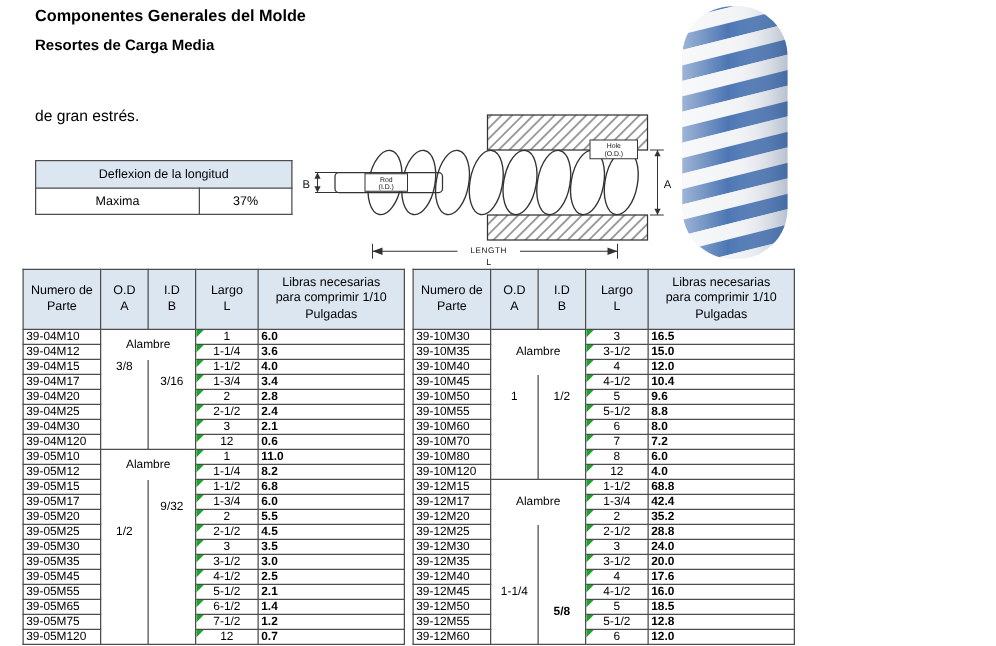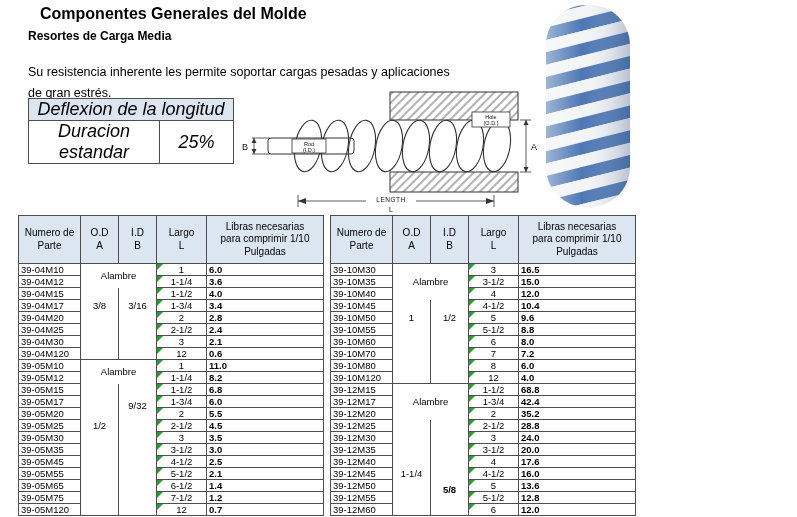--- a/index.html
+++ b/index.html
@@ -1,24 +1,24 @@
 <!DOCTYPE html>
 <html style="--header-bg: #dce6f1; --triangle-green: #1fa12e;"><head>
 <meta charset="utf-8">
 <style>
   :root { --header-bg:#dce6f1; --triangle-green:#1fa12e; --border-col:#4d4d4d; }
   html,body{margin:0;padding:0;}
   body{width:797px;height:517px;position:relative;background:#ffffff;color:#000;
        font-family:"Liberation Sans", sans-serif;overflow:hidden;}
-  .title{position:absolute;left:40px;top:5px;font-size:16px;font-weight:bold;}
+  .title{position:absolute;left:28px;top:5px;font-size:13px;font-weight:bold;}
   .subtitle{position:absolute;left:28px;top:29px;font-size:12px;font-weight:bold;}
   .desc{position:absolute;left:28px;top:62px;font-size:12.5px;line-height:21px;}
   table{border-collapse:collapse;}
   
-  .deflection{position:absolute;left:28px;top:98px;font-size:18px;font-style:italic;}
+  .deflection{position:absolute;left:28px;top:128px;font-size:10px;}
   .deflection th{background:var(--header-bg);border:1px solid var(--border-col);font-weight:normal;
                  height:21px;width:187px;text-align:center;padding:0 4px;}
   .deflection td{border:1px solid var(--border-col);height:20px;text-align:center;padding:0 4px;}
   .deflection td.lbl{width:122px;}
   .deflection td.val{width:65px;}
   
   .diagram{position:absolute;left:238px;top:90px;width:300px;height:124px;}
   .photo{position:absolute;left:538px;top:2px;width:98px;height:210px;}
   
   .spring-table{position:absolute;table-layout:fixed;font-size:9.5px;}
@@ -40,34 +40,34 @@
   svg text{font-family:"Liberation Sans", sans-serif;fill:#111;}
 </style>
 </head>
 <body>
 
 <div class="page">
 
   <div class="title">Componentes Generales del Molde</div>
   <div class="subtitle">Resortes de Carga Media</div>
   <div class="desc">
-    <span>Su resistencia inherente les permite soportar cargas pesadas y aplicaciones</span><br>
+    <br>
     <span>de gran estrés.</span>
   </div>
 
   <table class="deflection">
     <thead>
       <tr>
         <th colspan="2">Deflexion de la longitud</th>
       </tr>
     </thead>
     <tbody>
       <tr>
-        <td class="lbl">Duracion estandar</td>
-        <td class="val">25%</td>
+        <td class="lbl">Maxima</td>
+        <td class="val">37%</td>
       </tr>
     </tbody>
   </table>
 
   <svg class="diagram" viewBox="0 0 300 124">
     <defs>
       <pattern id="hatch" patternUnits="userSpaceOnUse" width="6" height="6" patternTransform="rotate(45)">
         <line x1="3" y1="0" x2="3" y2="6" stroke="#666" stroke-width="1"></line>
       </pattern>
     </defs>
@@ -197,21 +197,21 @@
           <td class="libras">6.0</td>
         </tr>
         <tr>
           <td class="part">39-04M12</td>
           <td class="largo"><span class="tri"></span><span>1-1/4</span></td>
           <td class="libras">3.6</td>
         </tr>
         <tr>
           <td class="part">39-04M15</td>
           <td class="odval" rowspan="6">
-            <div class="vval" style="margin-top: 12px;">3/8</div>
+            <div class="vval" style="">3/8</div>
           </td>
           <td class="odval" rowspan="6">
             <div class="vval" style="margin-top: 12px;">3/16</div>
           </td>
           <td class="largo"><span class="tri"></span><span>1-1/2</span></td>
           <td class="libras">4.0</td>
         </tr>
         <tr>
           <td class="part">39-04M17</td>
           <td class="largo"><span class="tri"></span><span>1-3/4</span></td>
@@ -429,21 +429,21 @@
           <td class="libras">17.6</td>
         </tr>
         <tr>
           <td class="part">39-12M45</td>
           <td class="largo"><span class="tri"></span><span>4-1/2</span></td>
           <td class="libras">16.0</td>
         </tr>
         <tr>
           <td class="part">39-12M50</td>
           <td class="largo"><span class="tri"></span><span>5</span></td>
-          <td class="libras">13.6</td>
+          <td class="libras">18.5</td>
         </tr>
         <tr>
           <td class="part">39-12M55</td>
           <td class="largo"><span class="tri"></span><span>5-1/2</span></td>
           <td class="libras">12.8</td>
         </tr>
         <tr>
           <td class="part">39-12M60</td>
           <td class="largo"><span class="tri"></span><span>6</span></td>
           <td class="libras">12.0</td>

